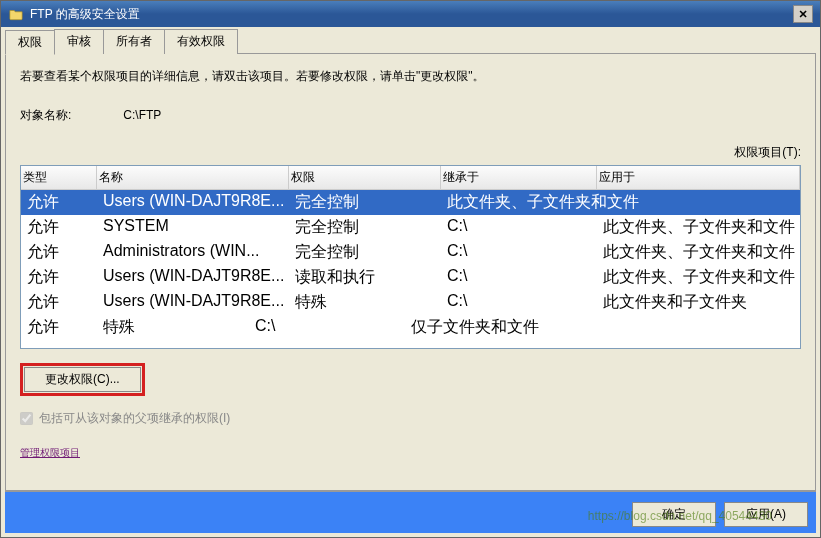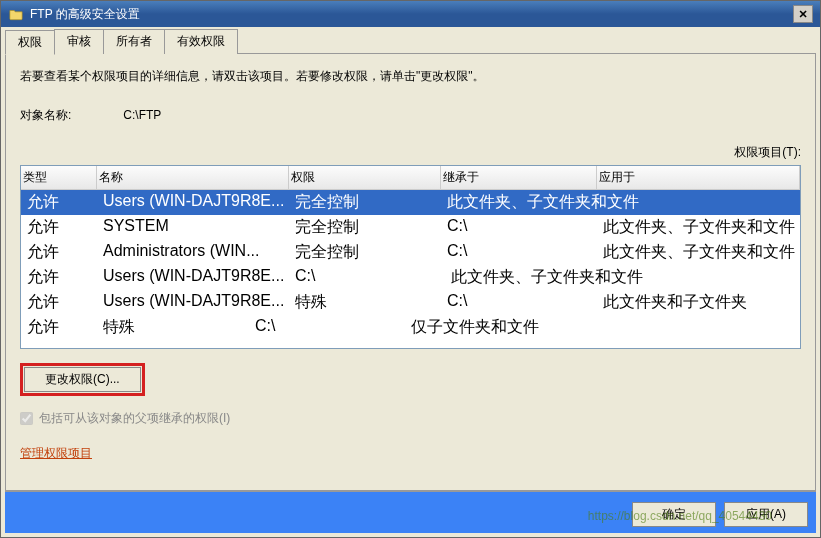--- a/index.html
+++ b/index.html
@@ -29,21 +29,21 @@
 .col.c-name { width: 192px; }
 .col.c-perm { width: 152px; }
 .col.c-inh { width: 156px; }
 .col.c-apply { flex: 1; }
 .btn-row { margin-top: 14px; }
 .btn-highlight { display: inline-block; border: 3px solid #d42020; padding: 1px; }
 .btn { padding: 3px 20px; background: #ece9d8; border: 1px solid #888; font-size: 12px; cursor: pointer; min-width: 100px; font-family: inherit; }
 .chk-row { margin-top: 14px; color: #888; display: flex; align-items: center; }
 .chk-row input { margin-right: 6px; }
 .link-row { margin-top: 18px; }
-.link-row a { color: #c2410c; text-decoration: underline; font-size: 12px; cursor: pointer; }
+.link-row a { color: #701a75; text-decoration: underline; font-size: 10px; cursor: pointer; }
 .footer { border-top: 1px solid #999; padding: 10px 8px 6px 8px; display: flex; justify-content: flex-end; gap: 8px; background: #3b82f6; }
 .footer .btn { min-width: 84px; padding: 3px 0; }
 .watermark { position: absolute; right: 48px; bottom: 14px; color: #4d7c0f; font-size: 12px; opacity: 0.6; pointer-events: none; }
 </style>
 </head>
 <body>
 
 <div class="window">
   <div class="titlebar">
     <span class="icon">
@@ -98,20 +98,21 @@
             <div class="lv-row">
               <div class="col c-type">允许</div>
               <div class="col c-name">Administrators (WIN...</div>
               <div class="col c-perm">完全控制</div>
               <div class="col c-inh">C:\</div>
               <div class="col c-apply">此文件夹、子文件夹和文件</div>
             </div>
             <div class="lv-row">
               <div class="col c-type">允许</div>
               <div class="col c-name">Users (WIN-DAJT9R8E...</div>
+              <div class="col c-perm">读取和执行</div>
               <div class="col c-inh">C:\</div>
               <div class="col c-apply">此文件夹、子文件夹和文件</div>
             </div>
             <div class="lv-row">
               <div class="col c-type">允许</div>
               <div class="col c-name">Users (WIN-DAJT9R8E...</div>
               <div class="col c-perm">特殊</div>
               <div class="col c-inh">C:\</div>
               <div class="col c-apply">此文件夹和子文件夹</div>
             </div>

